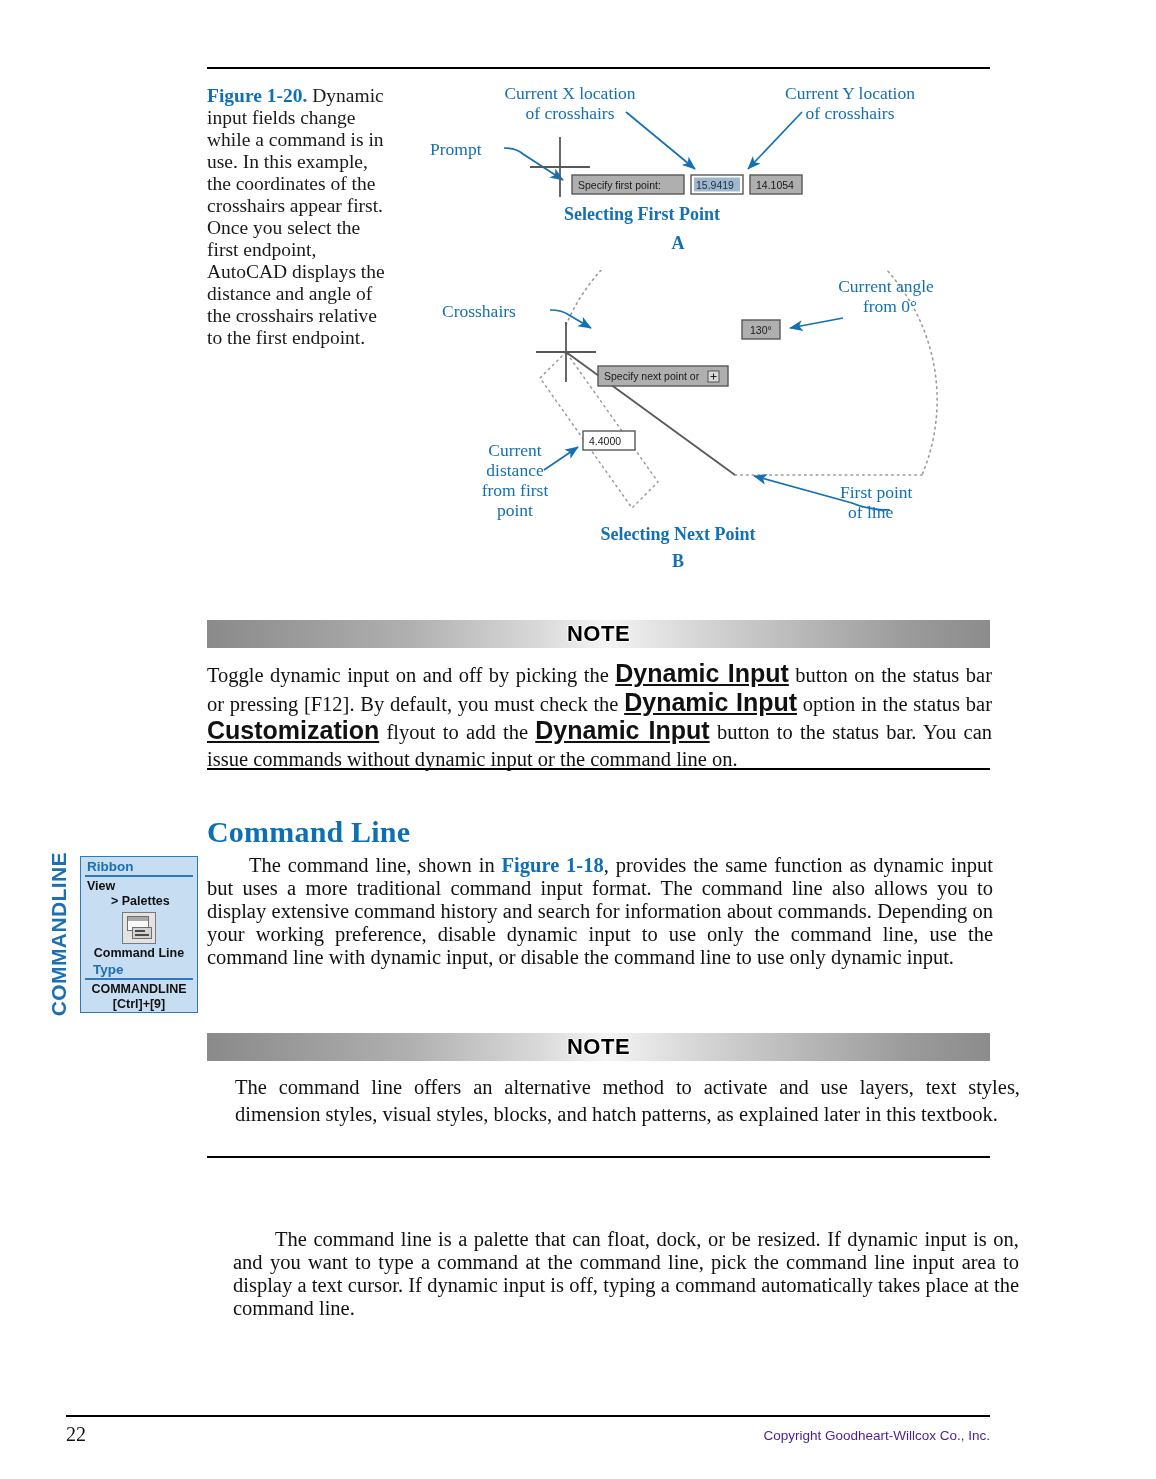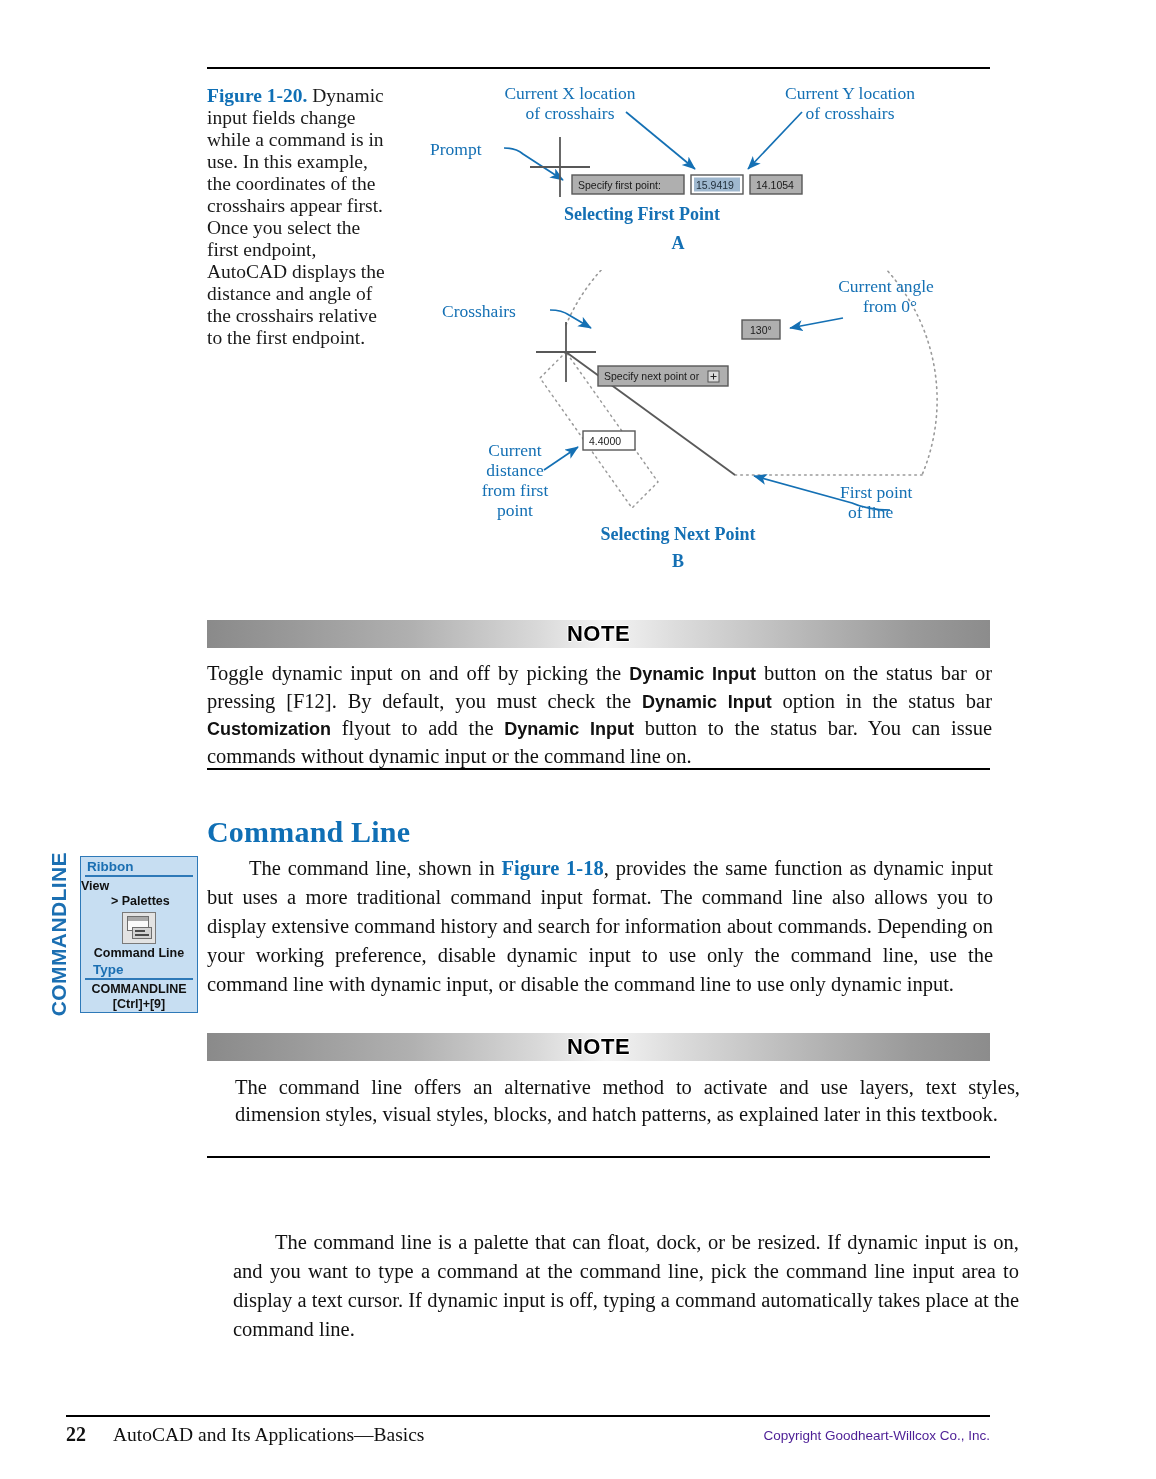--- a/index.html
+++ b/index.html
@@ -62,21 +62,22 @@
     position: absolute;
     left: 207px; width: 785px;
     font-size: 20.5px;
     line-height: 26.5px;
     text-align: justify;
     color: #111;
   }
   .note-body b {
     font-family: "Liberation Sans", sans-serif;
     font-weight: bold;
-    font-size: 18px;
+    font-size: 25px;
+    text-decoration: underline;
   }
   .note-rule {
     position: absolute;
     left: 207px; width: 783px; height: 0;
     border-top: 2.5px solid #000;
   }
 
   
   #section-heading {
     position: absolute;
@@ -85,21 +86,21 @@
     font-weight: bold;
     color: #0F6FB5;
     letter-spacing: 0.2px;
   }
 
   
   .body-par {
     position: absolute;
     left: 207px; width: 786px;
     font-size: 20.5px;
-    line-height: 29px;
+    line-height: 23px;
     text-align: justify;
     color: #111;
   }
   .body-par .indent { display: inline-block; width: 42px; }
   .body-par .figref { color: #0F6FB5; font-weight: bold; }
 
   
   #cmd-sidebar {
     position: absolute;
     left: 80px; top: 856px;
@@ -115,21 +116,21 @@
     font-size: 13.5px;
     padding: 2px 0 1px 6px;
     border-radius: 8px;
   }
   #cmd-sidebar .sb-divider {
     height: 0; border-top: 2px solid #2E79B8;
     margin: 0 4px 2px 4px;
   }
   #cmd-sidebar .sb-line {
     font-size: 12.5px; font-weight: bold; color: #111;
-    line-height: 15px;
+    padding-left: 6px; line-height: 15px;
   }
   #cmd-sidebar .sb-line.sub { padding-left: 30px; }
   #cmd-sidebar .sb-center {
     font-size: 12.5px; font-weight: bold; color: #111;
     text-align: center; line-height: 15px;
   }
   #cmd-icon-wrap {
     display: flex; justify-content: center; margin: 3px 0 2px 0;
   }
   #cmd-icon {
@@ -175,21 +176,21 @@
   }
 
   
   #footer-rule {
     position: absolute;
     left: 66px; top: 1415px; width: 924px; height: 0;
     border-top: 2.2px solid #000;
   }
   #footer-pagenum {
     position: absolute; left: 66px; top: 1423px;
-    font-size: 20px; font-weight: bold; color: #111;
+    font-size: 20px; font-weight: normal; color: #111;
   }
   #footer-title {
     position: absolute; left: 113px; top: 1424px;
     font-size: 19.5px; color: #111;
   }
   #footer-copyright {
     position: absolute; right: 166px; top: 1428px;
     font-size: 13.5px; color: #4c1d95;
     font-family: "Liberation Sans", sans-serif;
   }
@@ -349,16 +350,15 @@
   <div class="note-bar" style="top:1033px;">
     <span class="note-label">NOTE</span>
   </div>
   <div class="note-body" style="top:1074px;margin-left:28px;" id="note-body-2"><span>The command line offers an alternative method to activate and use layers, text styles, dimension styles, visual styles, blocks, and hatch patterns, as explained later in this textbook.</span></div>
   <div class="note-rule" style="top:1156px;"></div>
 
   <div class="body-par" style="top:1228px;margin-left:26px;" id="paragraph-2"><span class="indent"></span><span>The command line is a palette that can float, dock, or be resized. If dynamic input is on, and you want to type a command at the command line, pick the command line input area to display a text cursor. If dynamic input is off, typing a command automatically takes place at the command line.</span></div>
 
   <div id="footer-rule"></div>
   <div id="footer-pagenum">22</div>
-  <div id="footer-title">AutoCAD and Its Applications—Basics</div>
   <div id="footer-copyright">Copyright Goodheart-Willcox Co., Inc.</div>
 
 </div>
 
 </body></html>

